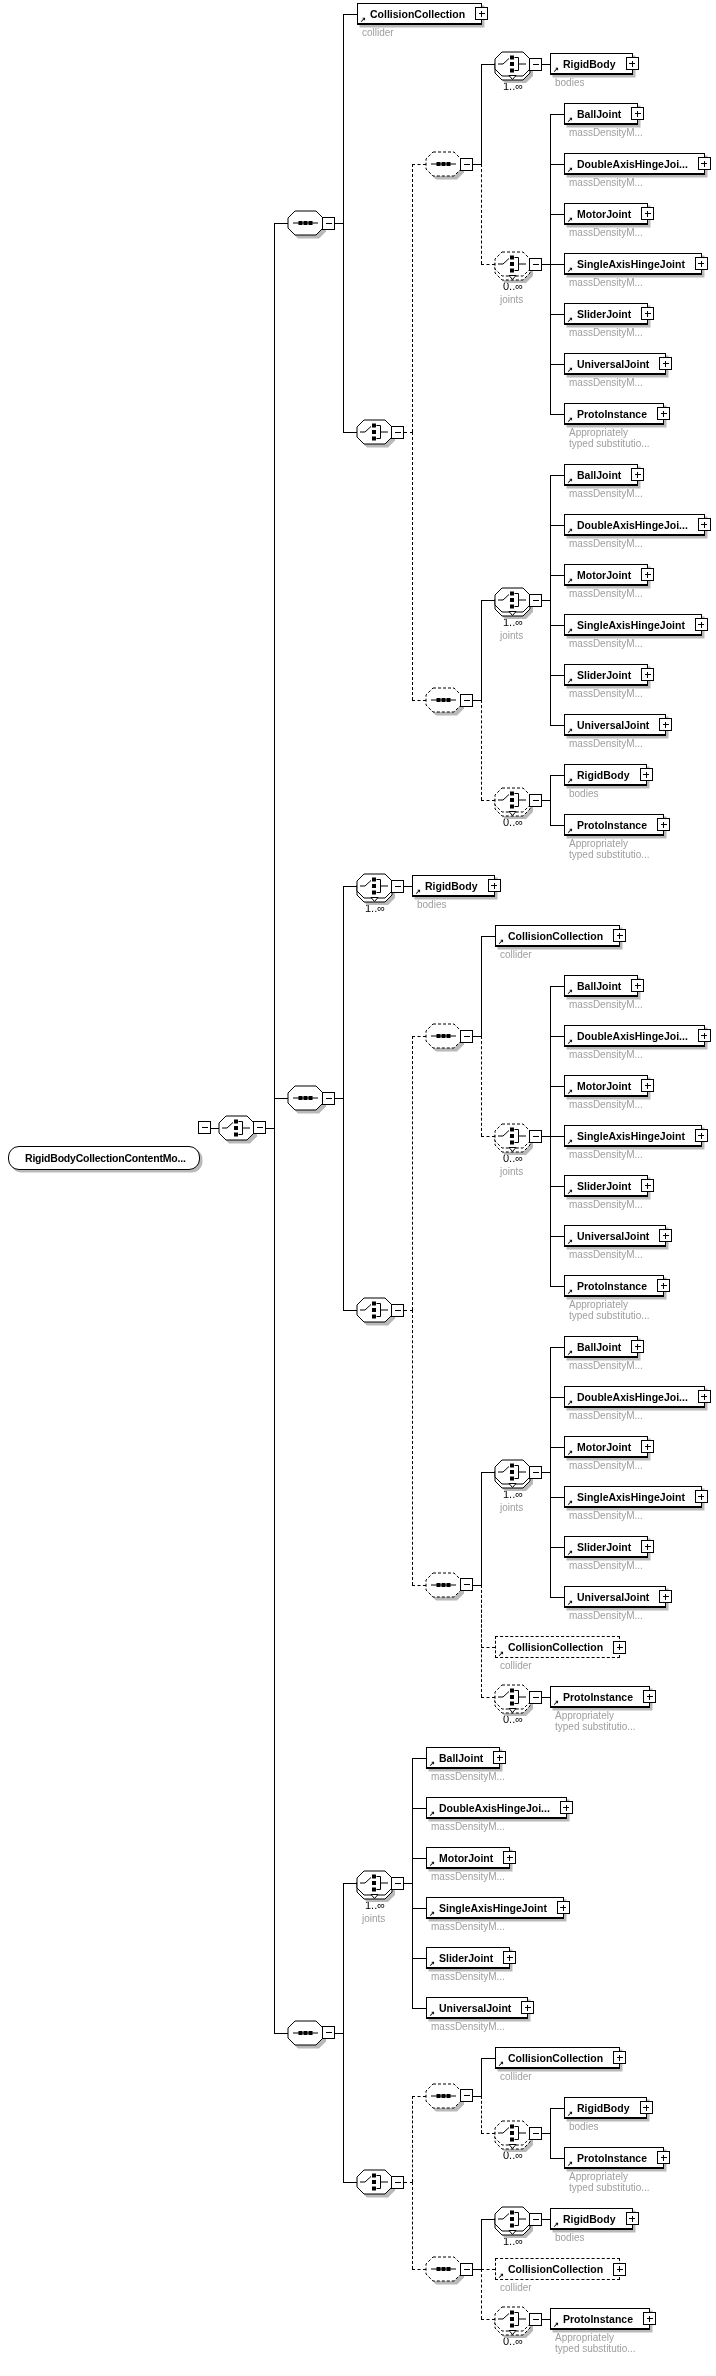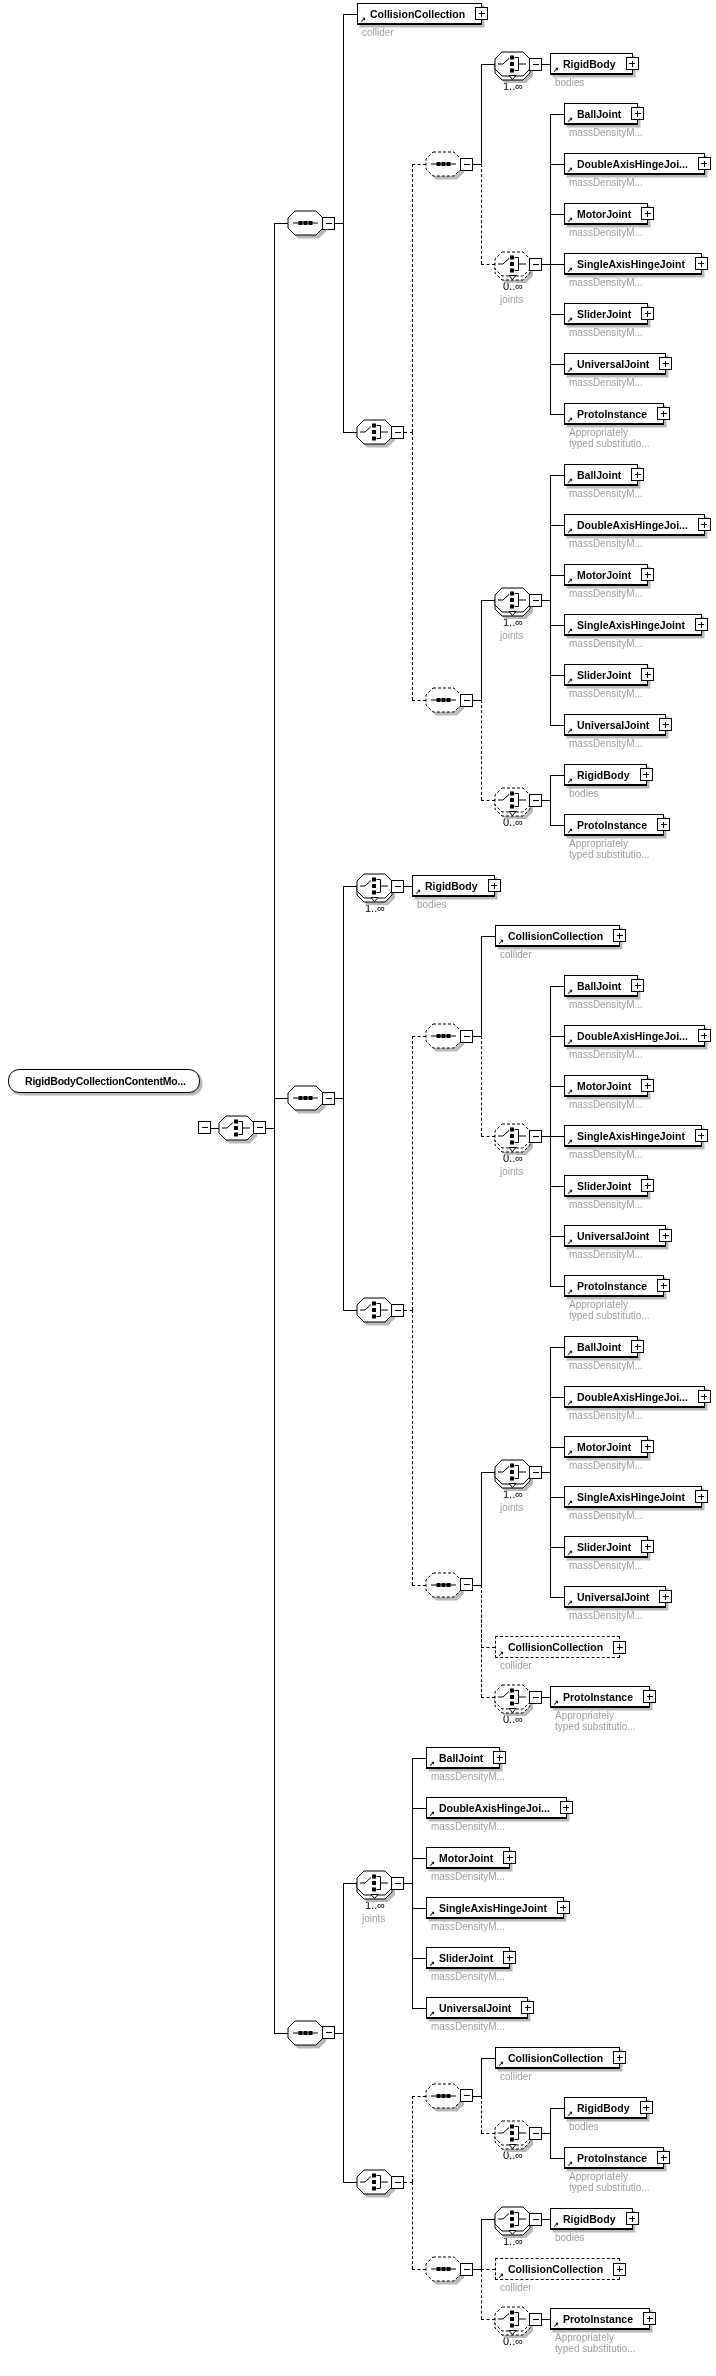--- a/index.html
+++ b/index.html
@@ -178,21 +178,21 @@
     <div class="vl" style="left: 550px; top: 2133px; height: 25px;"></div>
     <div class="hl" style="left: 550px; top: 2158px; width: 14px;"></div>
     <div class="hl" style="left: 473px; top: 2269px; width: 9px;"></div>
     <div class="vl" style="left: 481px; top: 2219px; height: 50px;"></div>
     <div class="hl" style="left: 481px; top: 2219px; width: 14px;"></div>
     <div class="hl d" style="left: 481px; top: 2269px; width: 14px;"></div>
     <div class="vl d" style="left: 481px; top: 2269px; height: 50px;"></div>
     <div class="hl d" style="left: 481px; top: 2319px; width: 14px;"></div>
     <div class="hl" style="left: 542px; top: 2219px; width: 8px;"></div>
     <div class="hl" style="left: 542px; top: 2319px; width: 8px;"></div>
-    <div class="el rootEl" style="left: 8px; top: 1069px; width: 192px; border-radius: 11px; padding-left: 16px;">
+    <div class="el rootEl" style="left: 8px; top: 1146px; width: 192px; border-radius: 11px; padding-left: 16px;">
       <span>RigidBodyCollectionContentMo...</span>
     </div>
     <div class="pm" style="left: 198px; top: 1121.31px;"></div>
     <svg width="60" height="50" viewBox="0 0 60 50" class="comp" style="left: 216px; top: 1112.81px; position: absolute;">
       <polygon points="13,6.5 34,6.5 41,13.5 41,23.5 34,30.5 13,30.5 6,23.5 6,13.5" fill="#b9b9b9" stroke="none"></polygon>
       <polygon points="10,3 31,3 38,10 38,20 31,27 10,27 3,20 3,10" fill="#fff" stroke="#000" stroke-width="1"></polygon>
       <line x1="6" y1="15" x2="11" y2="15" stroke="#000"></line>
       <line x1="11" y1="15" x2="17" y2="9.5" stroke="#000"></line>
       <rect x="18" y="6.5" width="4" height="4" fill="#000"></rect>
       <rect x="18" y="13" width="4" height="4" fill="#000"></rect>

